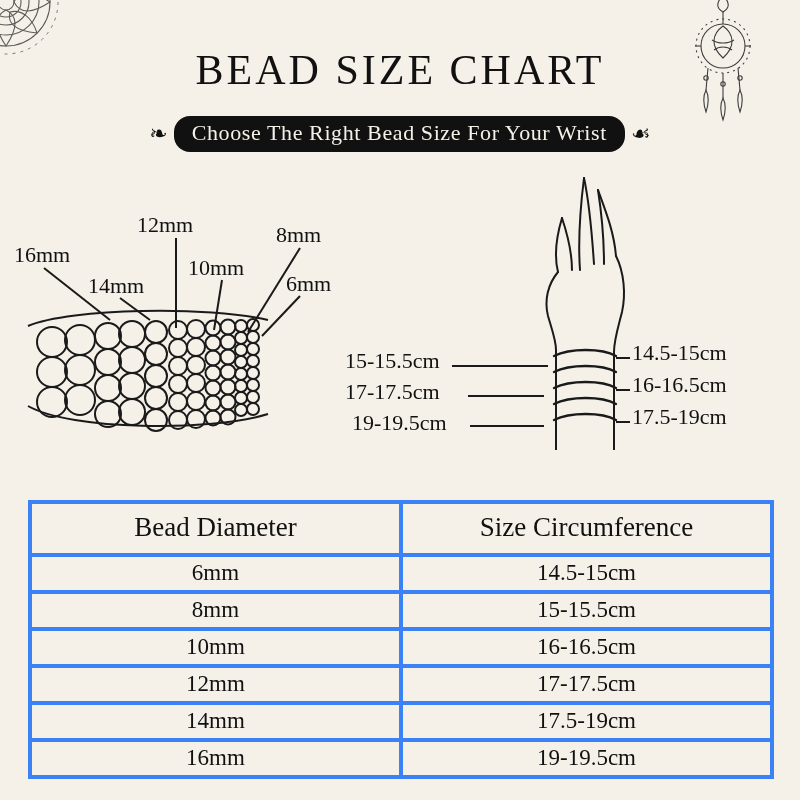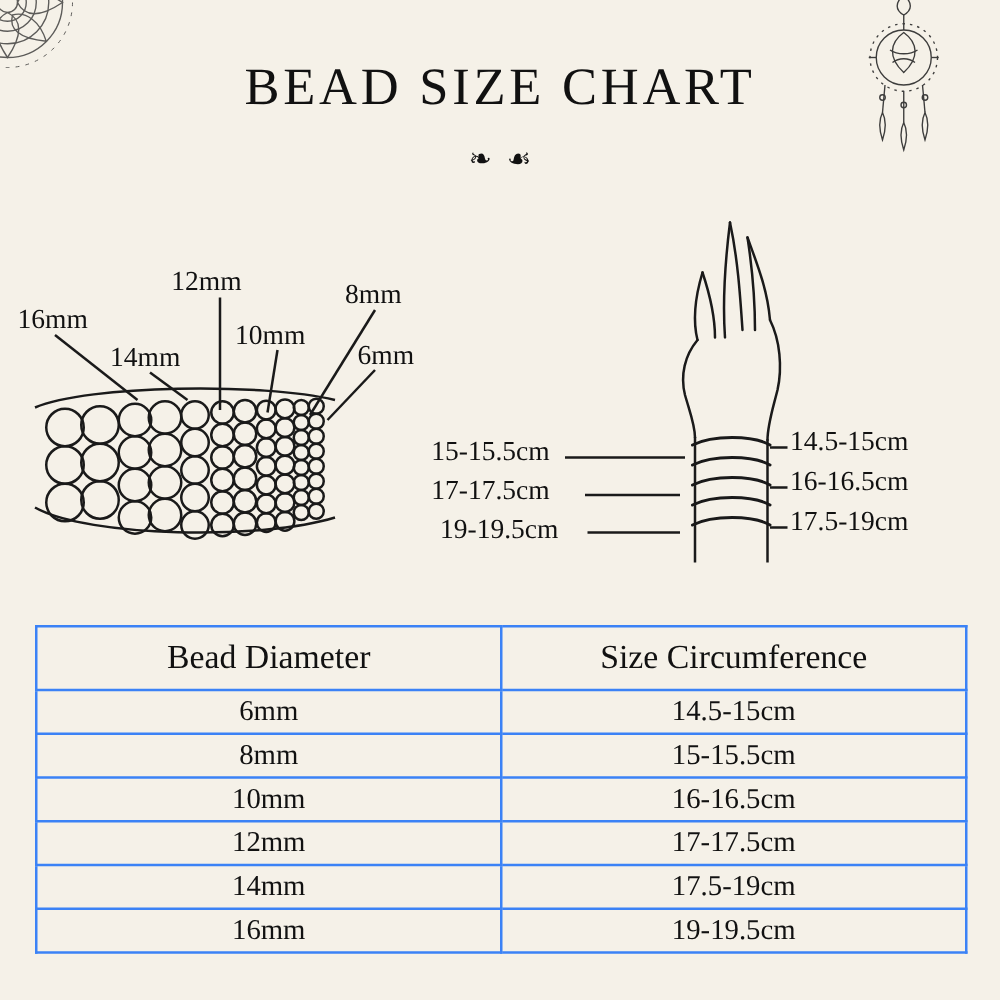--- a/index.html
+++ b/index.html
@@ -99,21 +99,21 @@
   
   .tbl {
     position: absolute;
     left: 28px;
     top: 500px;
     width: 746px;
     border-collapse: collapse;
     table-layout: fixed;
   }
   .tbl td, .tbl th {
-    border: 2px solid #3b82f6;
+    border: 4px solid #3b82f6;
     text-align: center;
     font-family: "Liberation Serif", serif;
     color: #111;
     font-weight: normal;
   }
   .tbl thead th {
     font-size: 27px;
     padding: 8px 0 10px 0;
   }
   .tbl tbody td {
@@ -171,20 +171,21 @@
       <circle cx="38" cy="84" r="2.2"></circle>
       <circle cx="55" cy="90" r="2.2"></circle>
       <circle cx="72" cy="84" r="2.2"></circle>
     </g>
   </svg>
 
   <div class="title">BEAD SIZE CHART</div>
 
   <div class="subtitle-wrap">
     <span class="subtitle-ornament">❧</span>
+    <span class="subtitle-pill">Choose The Right Bead Size For Your Wrist</span>
     <span class="subtitle-ornament">☙</span>
   </div>
 
   <div class="diagram">
 
     <svg style="position:absolute; left:10px; top:120px; width:300px; height:200px;" viewBox="0 0 300 200">
       <g fill="none" stroke="#1a1a1a" stroke-width="2">
 
         <path d="M18 46 C60 28 200 26 258 40"></path>
 

